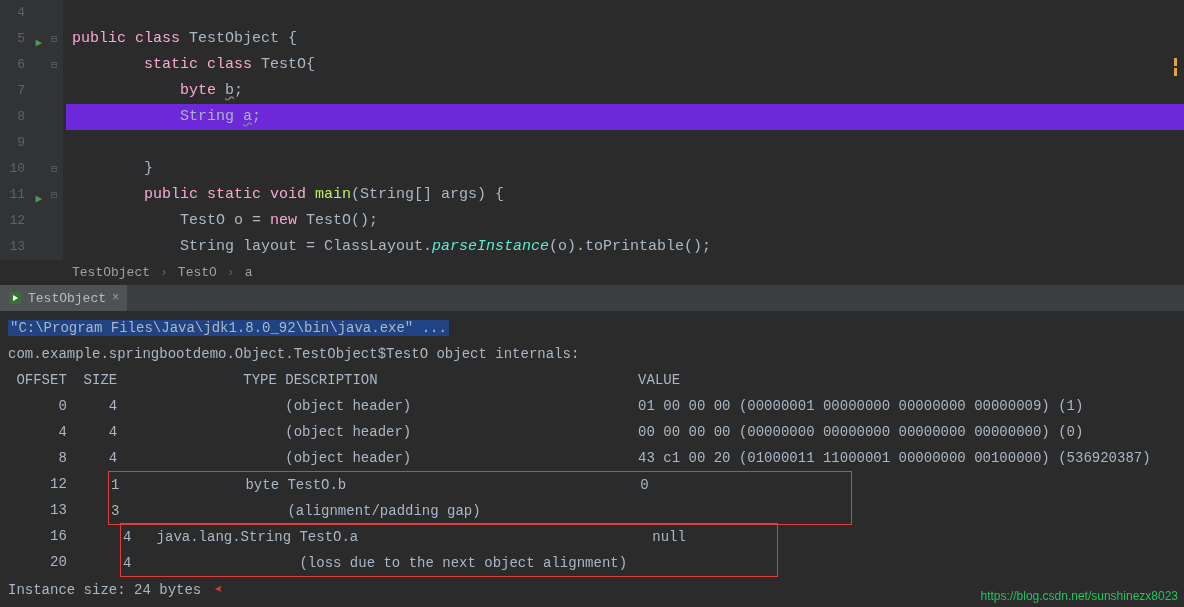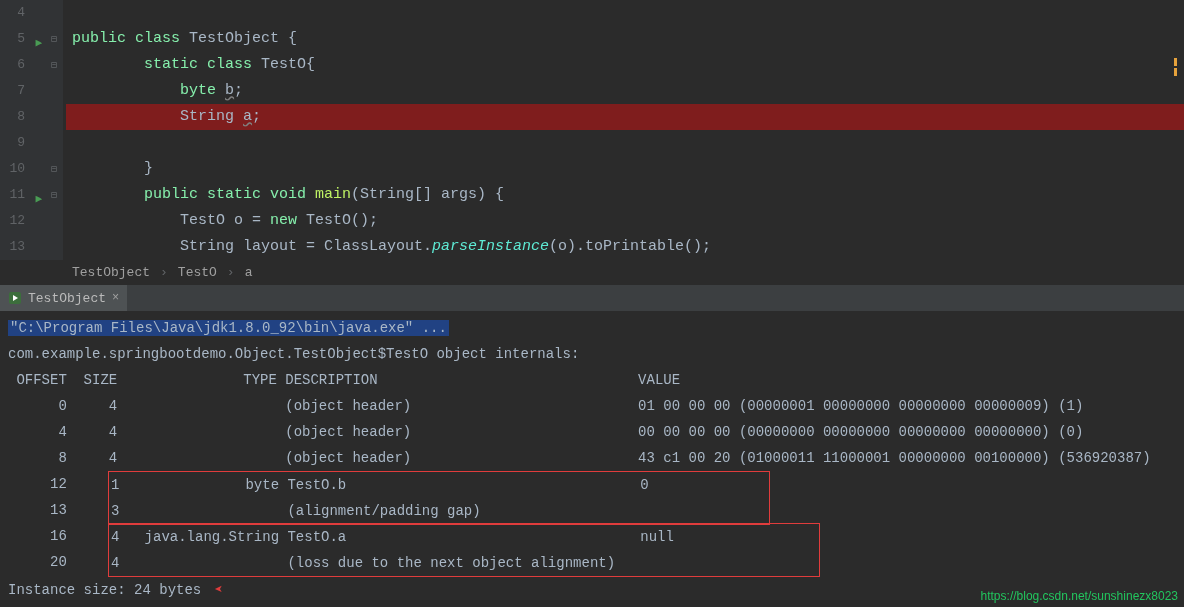--- a/index.html
+++ b/index.html
@@ -12,22 +12,22 @@
 .gutter {
   position:absolute; left:0; top:0; width:45px; background:#313335;
   text-align:right; color:#606366; font-size:13px;
 }
 .gutter .ln { height:26px; line-height:26px; padding-right:20px; position:relative; }
 .gutter .arrow { color:#499c54; position:absolute; right:3px; top:4px; font-size:11px; }
 .fold-col { position:absolute; left:45px; top:0; width:18px; background:#313335; }
 .fold-col .mk { height:26px; display:flex; align-items:center; justify-content:center; color:#606366; font-size:10px; }
 .code-lines { margin-left:66px; }
 .code-lines .line { height:26px; line-height:26px; white-space:pre; font-size:15px; padding-left:6px; }
-.line.hl { background:#7f1d1d; }
-.kw { color:#86efac; }
+.line.hl { background:#6d28d9; }
+.kw { color:#f9a8d4; }
 .cls { color:#a9b7c6; }
 .method { color:#5eead4; font-style:italic; }
 .underline { text-decoration:underline; text-decoration-style:wavy; text-decoration-color:#808080; }
 .breadcrumb { height:25px; line-height:25px; padding-left:72px; font-size:13px; color:#a0a0a0; background:#2b2b2b; display:flex; align-items:center; gap:10px; }
 .breadcrumb .sep { color:#606366; }
 .tab-bar { height:26px; background:#3c3f41; display:flex; align-items:center; }
 .tab { background:#4e5254; height:26px; display:flex; align-items:center; padding:0 8px; gap:6px; font-size:13px; color:#bbb; }
 .tab .icon { width:14px; height:14px; display:inline-block; }
 .tab .x { font-size:12px; color:#a0a0a0; cursor:pointer; }
 .console { padding:4px 8px; font-size:14px; line-height:26px; color:#a9b7c6; }
@@ -109,27 +109,27 @@
 <div class="console">
   <div><span class="hl-cmd">"C:\Program Files\Java\jdk1.8.0_92\bin\java.exe" ...</span></div>
   <pre>com.example.springbootdemo.Object.TestObject$TestO object internals:</pre>
   <pre> OFFSET  SIZE               TYPE DESCRIPTION                               VALUE</pre>
   <div id="console-rows">
       <pre>      0     4                    (object header)                           01 00 00 00 (00000001 00000000 00000000 00000009) (1)</pre>
       <pre>      4     4                    (object header)                           00 00 00 00 (00000000 00000000 00000000 00000000) (0)</pre>
       <pre>      8     4                    (object header)                           43 c1 00 20 (01000011 11000001 00000000 00100000) (536920387)</pre>
     </div>
   <div style="position:relative; height:52px; margin-left:100px;">
-    <pre id="boxed1" class="red-box" style="position:absolute; left:0; top:0; padding:0 6px 0 2px; width:662px;">1               byte TestO.b                                   0
+    <pre id="boxed1" class="red-box" style="position:absolute; left:0; top:0; padding:0 6px 0 2px; width:744px;">1               byte TestO.b                                   0
 3                    (alignment/padding gap)                  </pre>
   <pre style="position: absolute; left: -100px; top: 0px;">     12     </pre>
       <pre style="position: absolute; left: -100px; top: 26px;">     13     </pre>
     </div>
   <div style="position:relative; height:54px; margin-left:100px;">
-    <pre id="boxed2" class="red-box" style="position:absolute; left:0; top:0; padding:0 6px 0 2px; width:712px;">4   java.lang.String TestO.a                                   null
+    <pre id="boxed2" class="red-box" style="position:absolute; left:12px; top:0; padding:0 6px 0 2px; width:658px;">4   java.lang.String TestO.a                                   null
 4                    (loss due to the next object alignment)</pre>
   <pre style="position: absolute; left: -100px; top: 0px;">     16     </pre>
       <pre style="position: absolute; left: -100px; top: 26px;">     20     </pre>
     </div>
   <div>
     <span>Instance size: 24 bytes</span>
     <span class="red-arrow" style="margin-left:4px;">➤</span>
   </div>
 </div>
 

